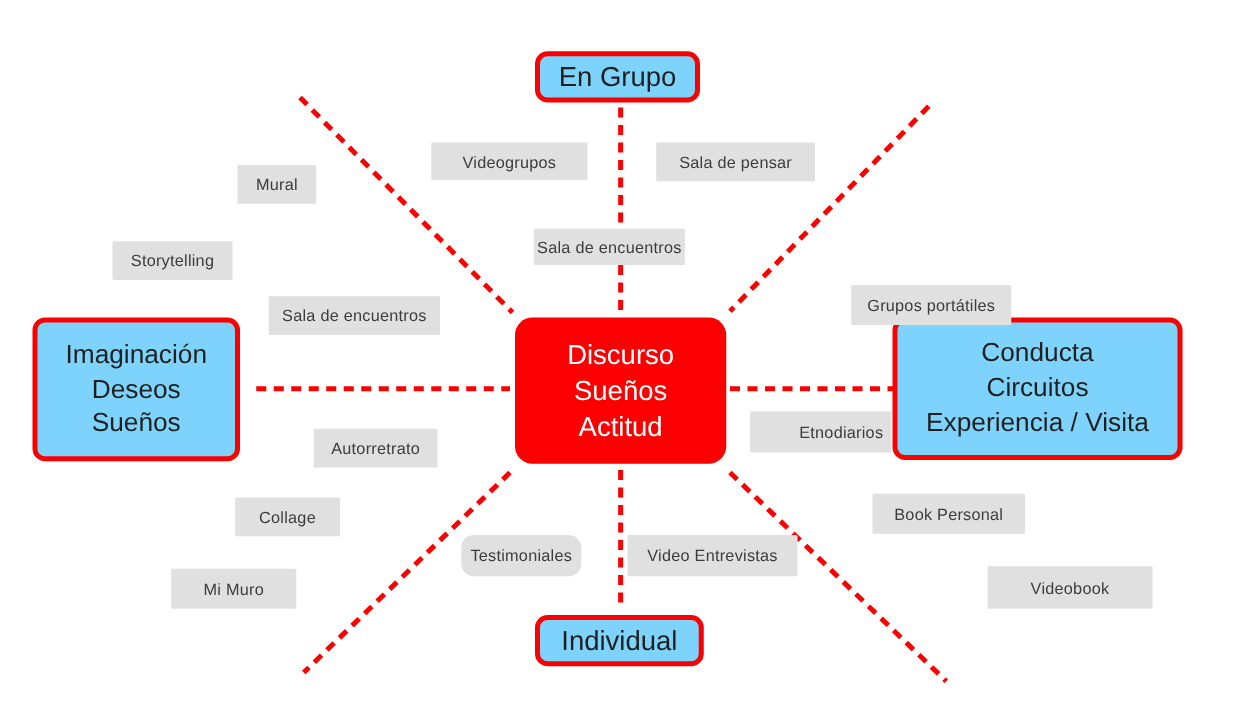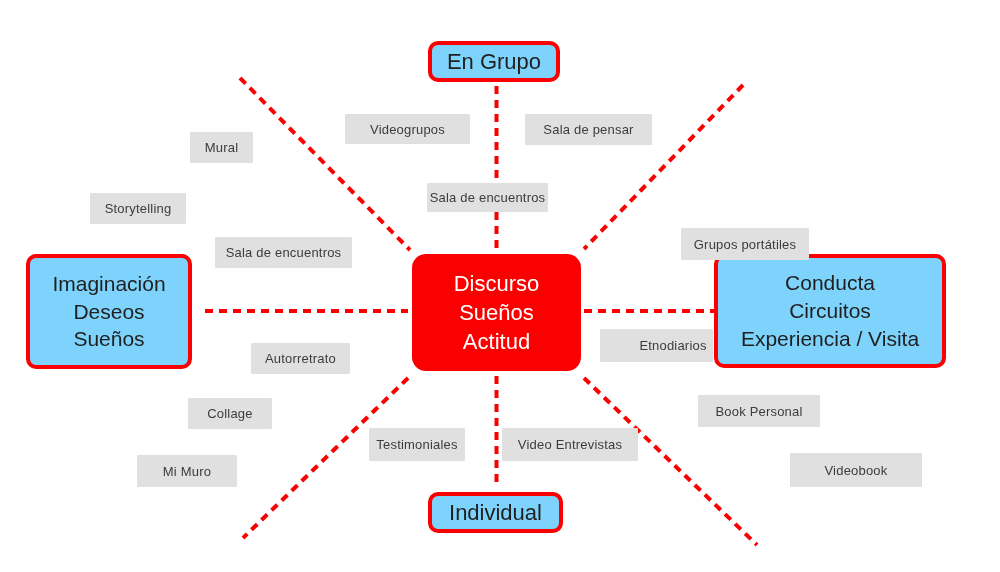--- a/index.html
+++ b/index.html
@@ -127,19 +127,19 @@
       <div class="method" style="left: 90px; top: 193px; width: 96px; height: 31px;">Storytelling</div>
       <div class="method" style="left: 345px; top: 114px; width: 125px; height: 30px;">Videogrupos</div>
       <div class="method" style="left: 525px; top: 114px; width: 127px; height: 31px;">Sala de pensar</div>
       <div class="method" style="left: 427px; top: 183px; width: 121px; height: 29px;">Sala de encuentros</div>
       <div class="method" style="left: 215px; top: 237px; width: 137px; height: 31px;">Sala de encuentros</div>
       <div class="method" style="left: 681px; top: 200px; width: 128px; height: 32px; margin-top: 28px;">Grupos portátiles</div>
       <div class="method" style="left: 600px; top: 329px; width: 113px; height: 33px; padding-left: 33px;">Etnodiarios</div>
       <div class="method" style="left: 251px; top: 343px; width: 99px; height: 31px;">Autorretrato</div>
       <div class="method" style="left: 188px; top: 398px; width: 84px; height: 31px;">Collage</div>
       <div class="method" style="left: 95px; top: 455px; width: 100px; height: 32px; margin-left: 42px;">Mi Muro</div>
-      <div class="method" style="left: 369px; top: 428px; width: 96px; height: 33px;">Testimoniales</div>
+      <div class="method" style="left: 369px; top: 428px; width: 96px; height: 33px; border-radius: 10px;">Testimoniales</div>
       <div class="method" style="left: 502px; top: 428px; width: 136px; height: 33px;">Video Entrevistas</div>
       <div class="method" style="left: 698px; top: 395px; width: 122px; height: 32px;">Book Personal</div>
       <div class="method" style="left: 790px; top: 453px; width: 132px; height: 34px;">Videobook</div>
     </div>
 
 </div>
 
 </body></html>

